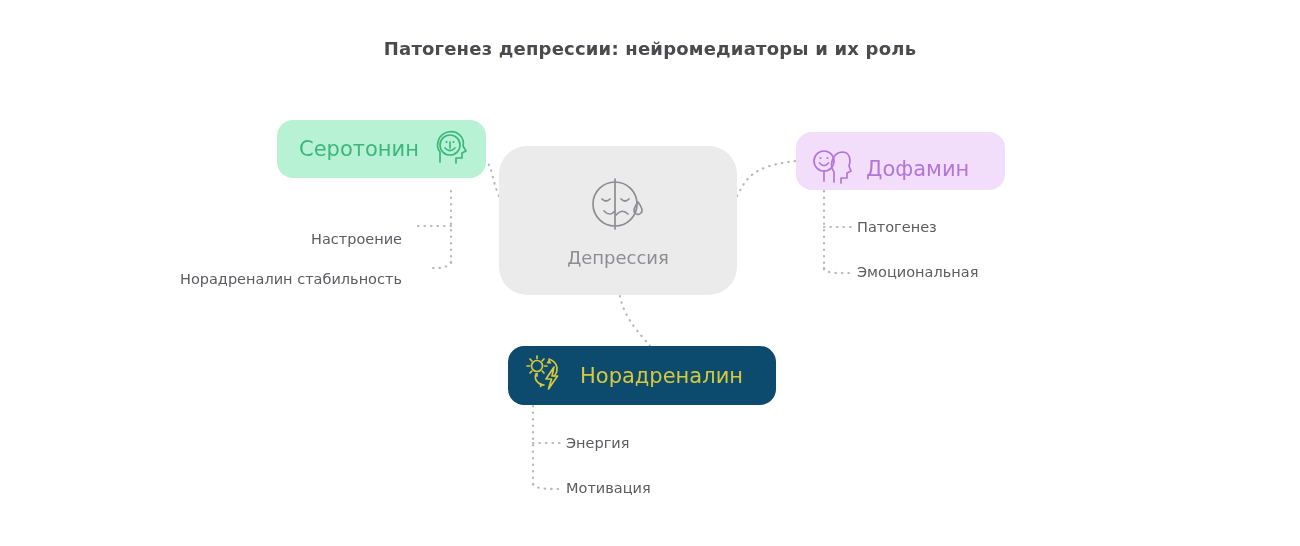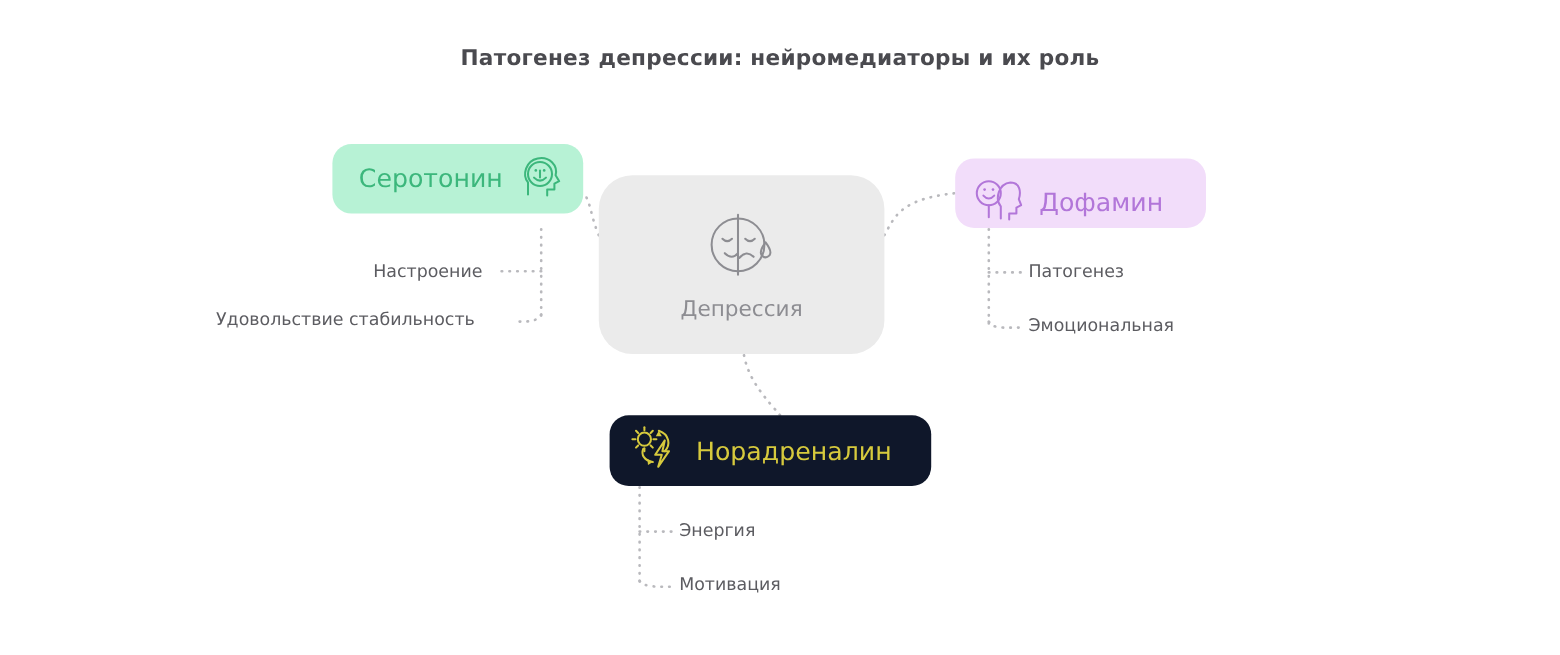--- a/index.html
+++ b/index.html
@@ -117,37 +117,37 @@
     border-radius: 16px;
   }
   #node-dopamine .node-label { color: #b276d9; }
 
   
   #node-noradrenaline {
     left: 508px;
     top: 346px;
     width: 268px;
     height: 59px;
-    background: #0f172a;
+    background: #0c4a6e;
     padding: 0 22px 0 16px;
     justify-content: flex-start;
     gap: 12px;
   }
   #node-noradrenaline .node-label { color: #d6c93d; }
 
   
   .leaf {
     position: absolute;
     font-size: 14.5px;
     color: #5c5c61;
     white-space: nowrap;
     font-family: "DejaVu Sans", "Liberation Sans", sans-serif;
   }
   .leaf-right { text-align: left; }
-  .leaf-left  { text-align: right; }
+  .leaf-left  { text-align: right; margin-top: 12px; }
 
   #leaf-mood        { left: 311px; top: 219px; }
   #leaf-emotional   { left: 180px; top: 259px; }
   #leaf-motivation  { left: 857px; top: 219px; }
   #leaf-pleasure    { left: 857px; top: 264px; }
   #leaf-energy      { left: 566px; top: 435px; }
   #leaf-vigor       { left: 566px; top: 480px; }
 </style>
 </head>
 <body>
@@ -236,19 +236,19 @@
         <path d="M 25 6 L 22.5 10.5 L 27.5 10.5 Z" fill="#d6c93d" stroke="none"></path>
         <path d="M 20 32 C 13 31, 10 26, 12 21"></path>
         <path d="M 20 32 L 15.5 29.5 L 16 34.5 Z" fill="#d6c93d" stroke="none"></path>
         <path d="M 30 14 L 22 26 L 27.5 26 L 24.5 36 L 33.5 23 L 28 23 Z"></path>
       </svg>
     </span>
     <span class="node-label">Норадреналин</span>
   </div>
 
   <div class="leaf leaf-left" id="leaf-mood">Настроение</div>
-  <div class="leaf leaf-left" id="leaf-emotional">Удовольствие стабильность</div>
+  <div class="leaf leaf-left" id="leaf-emotional">Норадреналин стабильность</div>
   <div class="leaf leaf-right" id="leaf-motivation">Патогенез</div>
   <div class="leaf leaf-right" id="leaf-pleasure">Эмоциональная</div>
   <div class="leaf leaf-right" id="leaf-energy">Энергия</div>
   <div class="leaf leaf-right" id="leaf-vigor">Мотивация</div>
 
 </div>
 
 </body></html>

